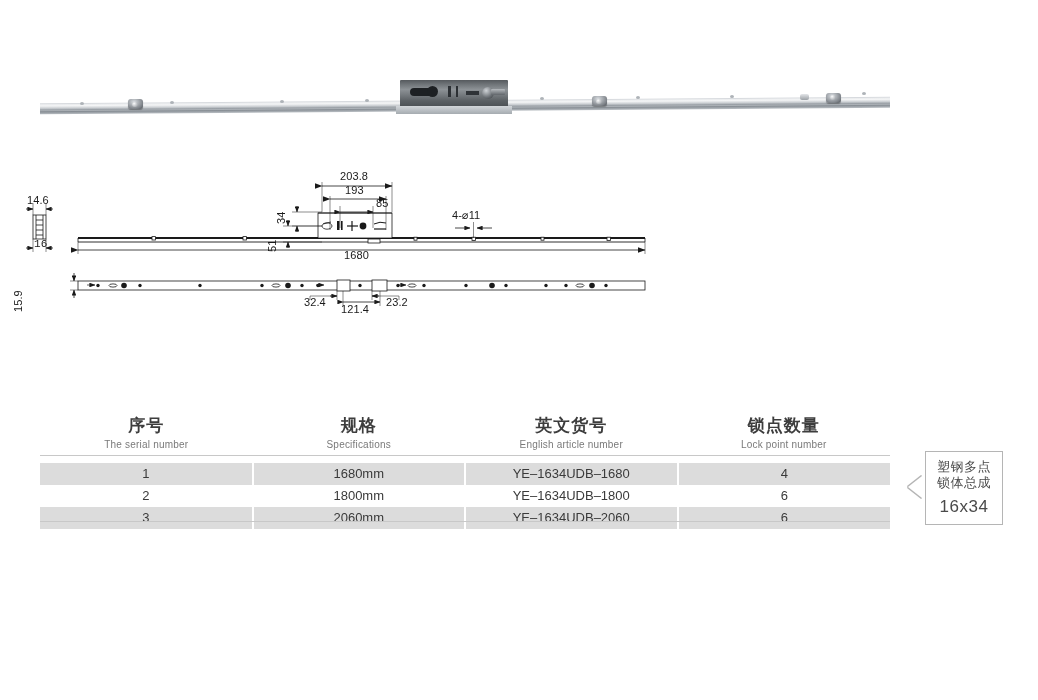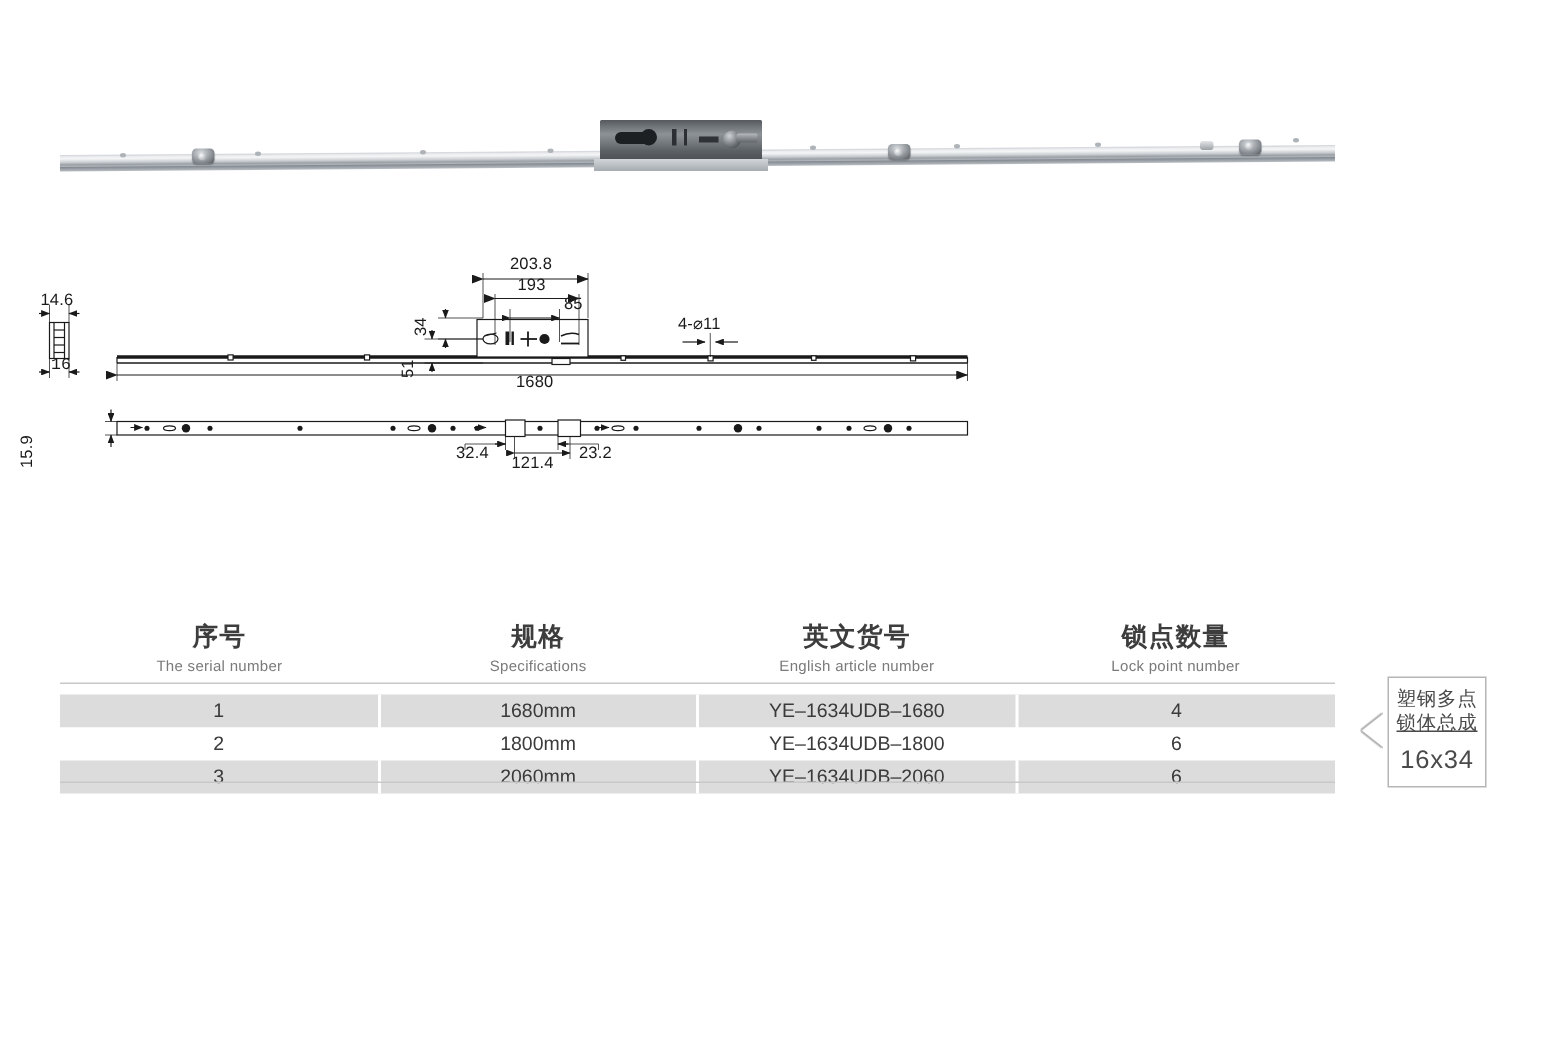--- a/index.html
+++ b/index.html
@@ -192,21 +192,21 @@
     width: 850px;
     height: 1px;
     background: #c8c8c8;
   }
 
   
   .callout {
     position: absolute;
     left: 925px;
     top: 451px;
-    width: 66px;
+    width: 78px;
     height: 74px;
     border: 1px solid #b5b5b5;
     background: #ffffff;
     box-sizing: border-box;
     text-align: center;
   }
   .callout-cn {
     display: block;
     font-size: 13px;
     color: #4a4a4a;
@@ -471,17 +471,17 @@
         <td>6</td>
       </tr>
     </tbody>
   </table>
   <div class="table-rule" style="top:455px;"></div>
   <div class="table-rule" style="top:521px;"></div>
 
   <div class="callout-arrow"></div>
   <div class="callout">
     <span class="callout-cn">塑钢多点</span>
-    <span class="callout-cn" style="margin-top:0;text-decoration:underline;">锁体总成</span>
+    <span class="callout-cn" style="margin-top:0;">锁体总成</span>
     <span class="callout-size">16x34</span>
   </div>
 
 </div>
 
 </body></html>

